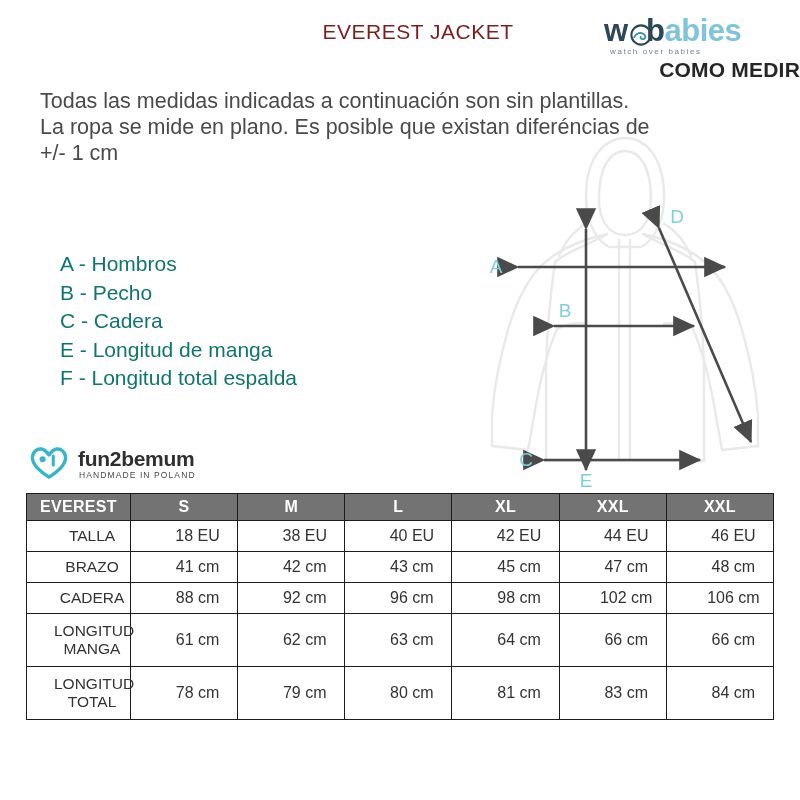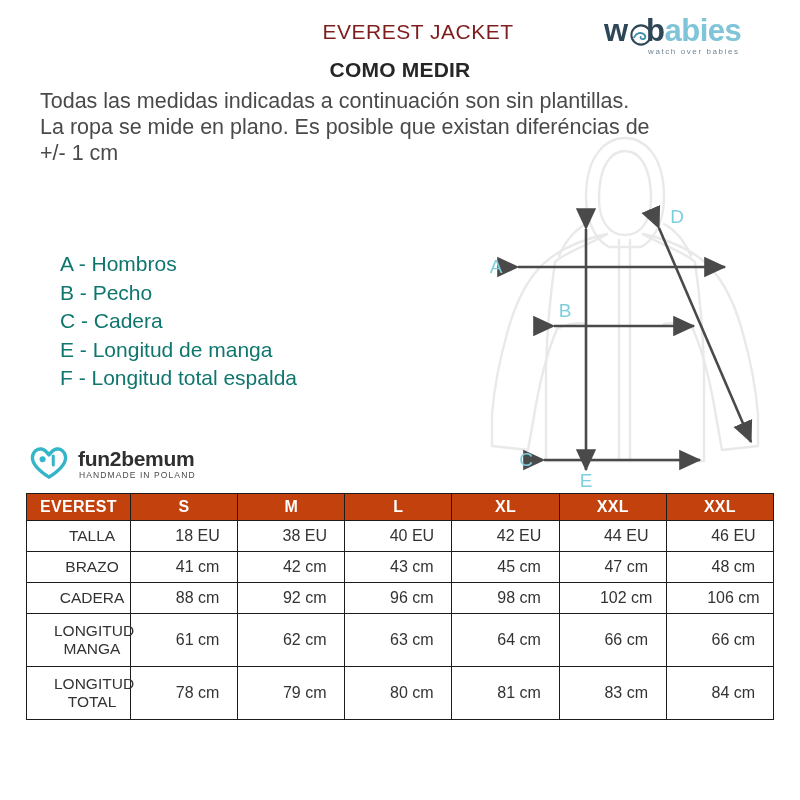--- a/index.html
+++ b/index.html
@@ -31,21 +31,21 @@
     font-size: 21px;
     letter-spacing: 0.5px;
     color: #7f1d1d;
     font-weight: 400;
     padding-left: 18px;
   }
   #section-title {
     position: absolute;
     left: 0; top: 58px;
     width: 800px;
-    text-align: center;
+    text-align: right;
     font-size: 21px;
     letter-spacing: 0.2px;
     color: #262626;
     font-weight: 700;
   }
   #intro-text {
     position: absolute;
     left: 40px; top: 88px;
     width: 720px;
     text-align: left;
@@ -79,21 +79,20 @@
     left: 26px; top: 10px;
     width: 22px; height: 22px;
   }
   #wobabies-tagline {
     position: absolute;
     left: 6px; top: 33px;
     font-size: 8px;
     color: #6f8795;
     letter-spacing: 1.6px;
     white-space: nowrap;
-    margin-left: 38px;
   }
 
   
   #legend {
     position: absolute;
     left: 60px; top: 250px;
     width: 330px;
   }
   #legend .legend-item {
     font-size: 21px;
@@ -148,21 +147,21 @@
   }
   #size-table th, #size-table td {
     border: 1.6px solid #1c1c1c;
     text-align: center;
     font-weight: 400;
     color: #333333;
     font-size: 16px;
     padding: 0;
   }
   #size-table thead th {
-    background: #c2410c;
+    background: #737373;
     color: #ffffff;
     font-weight: 700;
     font-size: 16px;
     height: 26px;
     letter-spacing: 0.3px;
   }
   #size-table tbody td { height: 30px; padding-left: 27px; }
   #size-table tbody tr.tall td { height: 52px; }
   #size-table .rowlabel {
     font-size: 15.5px;

